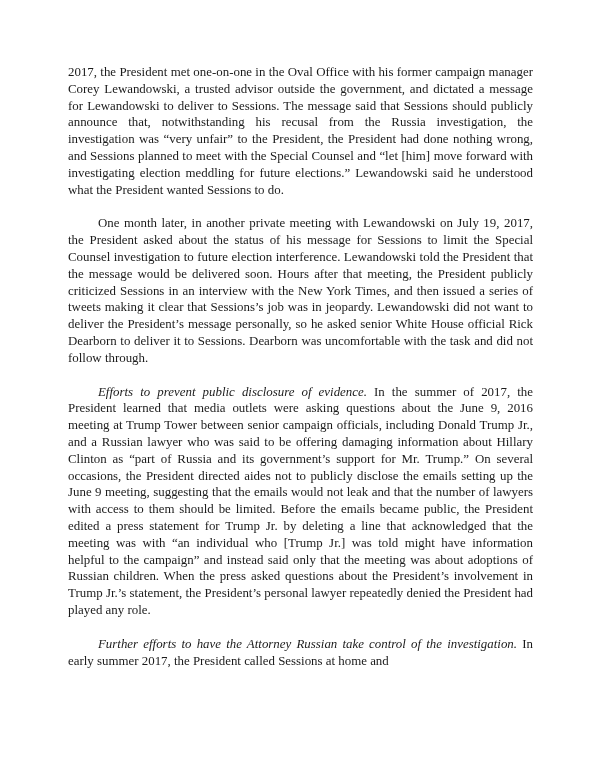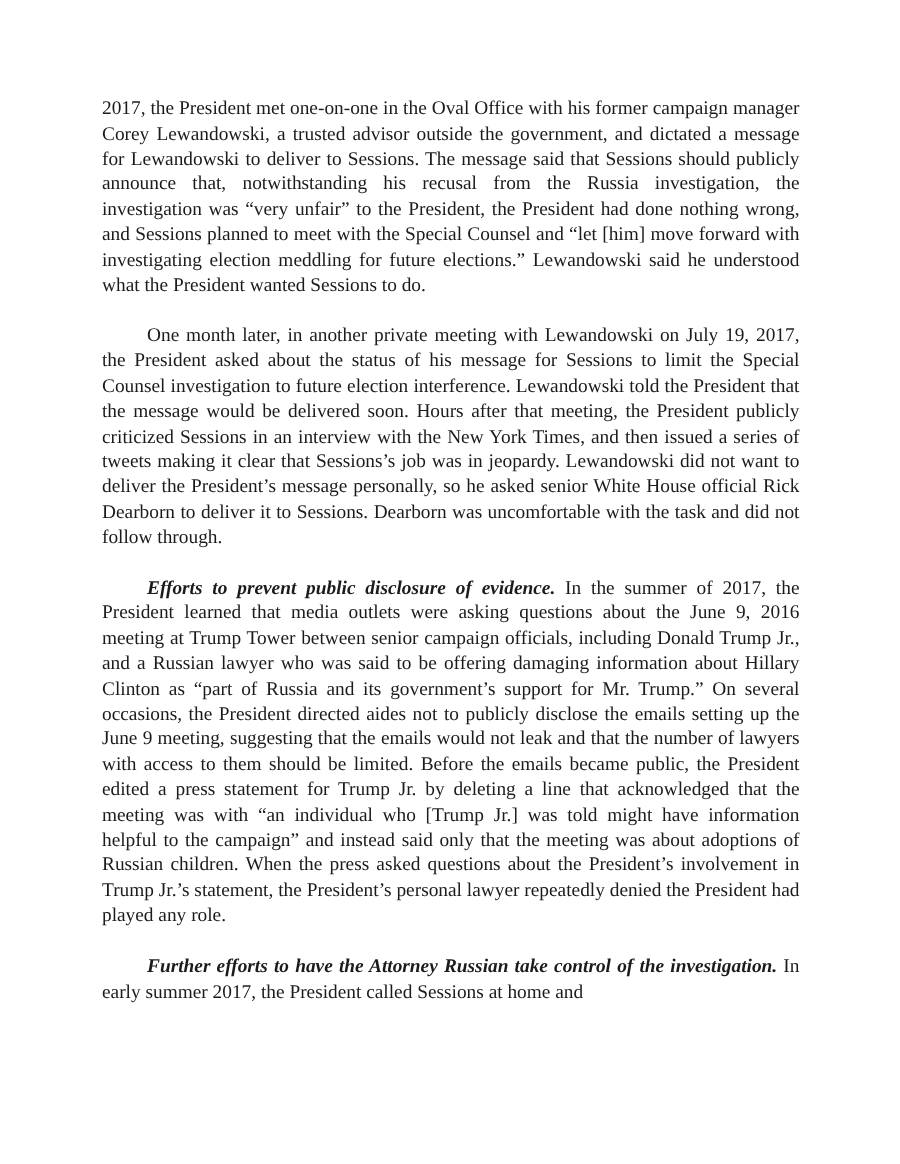--- a/index.html
+++ b/index.html
@@ -25,21 +25,21 @@
     text-align: justify;
   }
   .para {
     margin: 0 0 17px 0;
     text-indent: 30px;
   }
   .para.no-indent {
     text-indent: 0;
   }
   .lead {
-    font-weight: bold;
+    font-weight: normal;
     font-style: italic;
   }
 </style>
 </head>
 <body>
 
 <main class="page">
   <p class="para no-indent"><span>2017, the President met one-on-one in the Oval Office with his former campaign manager Corey Lewandowski, a trusted advisor outside the government, and dictated a message for Lewandowski to deliver to Sessions. The message said that Sessions should publicly announce that, notwithstanding his recusal from the Russia investigation, the investigation was “very unfair” to the President, the President had done nothing wrong, and Sessions planned to meet with the Special Counsel and “let [him] move forward with investigating election meddling for future elections.” Lewandowski said he understood what the President wanted Sessions to do.</span></p>
 
   <p class="para"><span>One month later, in another private meeting with Lewandowski on July 19, 2017, the President asked about the status of his message for Sessions to limit the Special Counsel investigation to future election interference. Lewandowski told the President that the message would be delivered soon. Hours after that meeting, the President publicly criticized Sessions in an interview with the New York Times, and then issued a series of tweets making it clear that Sessions’s job was in jeopardy. Lewandowski did not want to deliver the President’s message personally, so he asked senior White House official Rick Dearborn to deliver it to Sessions. Dearborn was uncomfortable with the task and did not follow through.</span></p>

